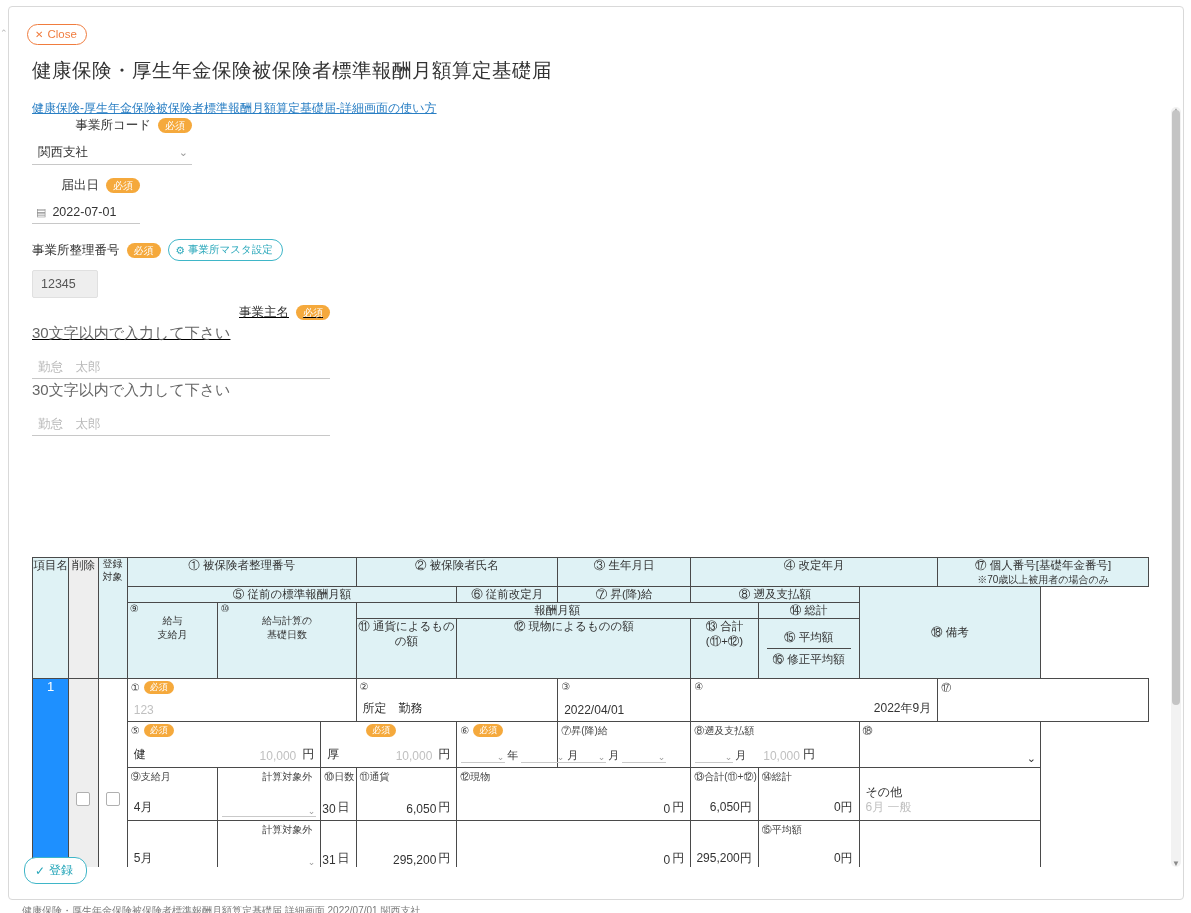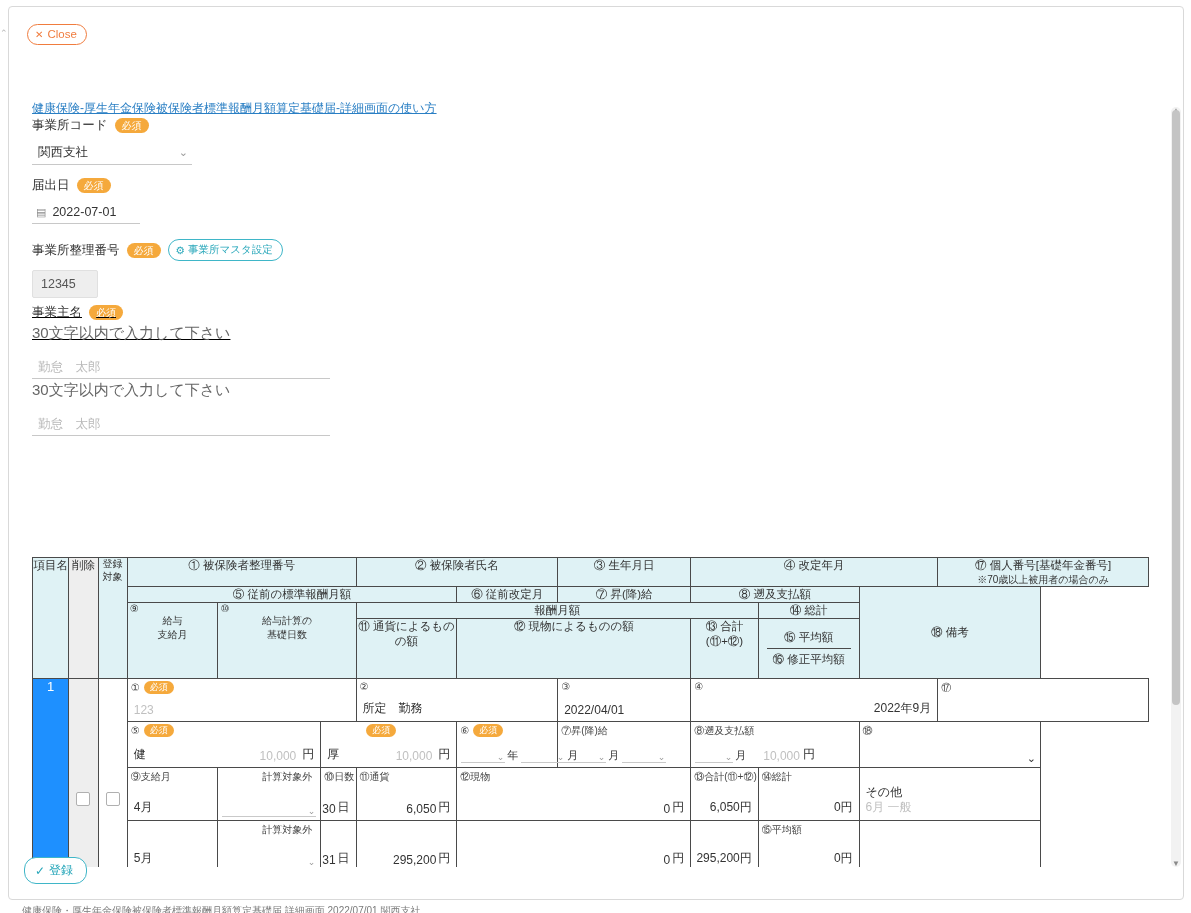--- a/index.html
+++ b/index.html
@@ -70,20 +70,21 @@
     overflow: hidden;
   }
   .field { position: absolute; }
   .field-label {
     font-size: 12.5px;
     color: #333;
     display: flex;
     align-items: center;
     gap: 7px;
     white-space: nowrap;
+    justify-content: flex-end;
   }
   .badge-req {
     display: inline-block;
     background: #f5a93c;
     color: #fff;
     font-size: 10px;
     border-radius: 9px;
     padding: 2px 7px 2px 7px;
     line-height: 1.1;
   }
@@ -304,20 +305,21 @@
     <div class="left-glyph">⌃</div>
   </div>
 
   <div class="outer-frame">
 
     <div class="close-btn">
       <span class="x-ico">✕</span>
       <span>Close</span>
     </div>
 
+    <div class="page-title">健康保険・厚生年金保険被保険者標準報酬月額算定基礎届</div>
     <div class="help-link">健康保険-厚生年金保険被保険者標準報酬月額算定基礎届-詳細画面の使い方</div>
 
     <div class="form-area">
 
       <div class="field" style="left:23px; top:10px; width:160px;">
         <div class="field-label">
           <span>事業所コード</span>
           <span class="badge-req">必須</span>
         </div>
         <div class="select-wrap" style="margin-top:8px;">

